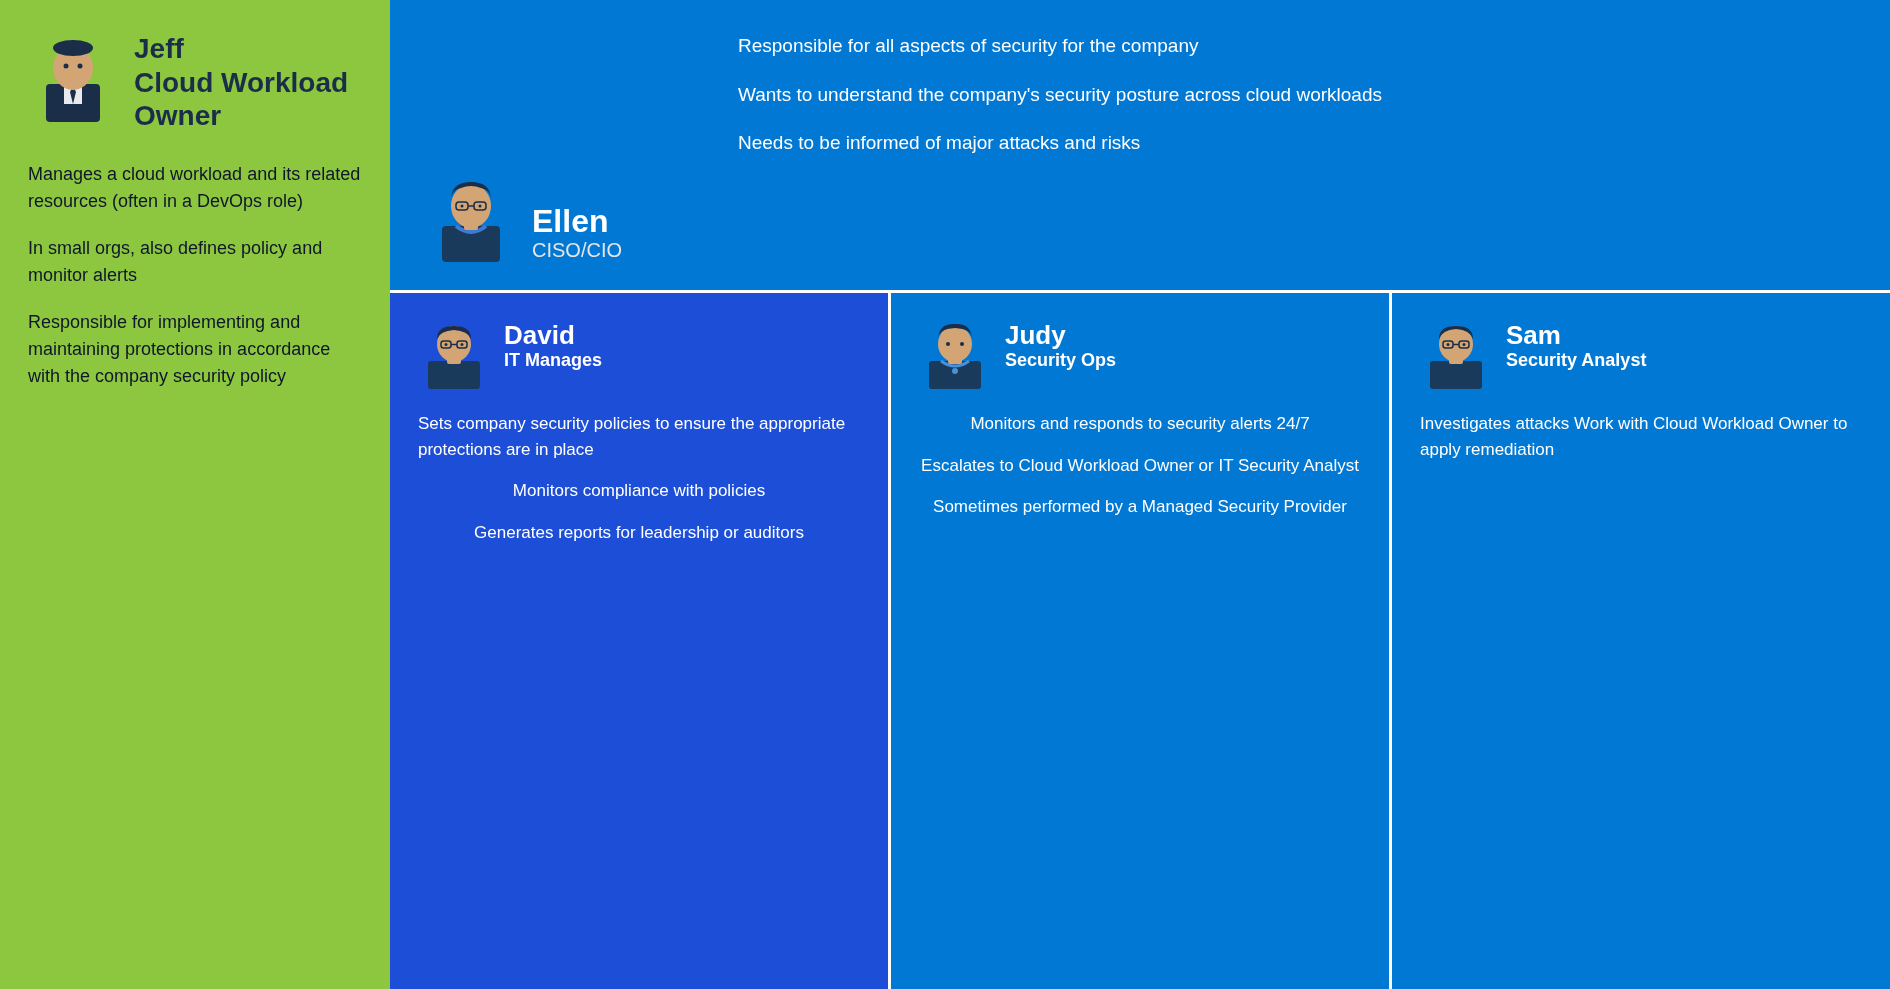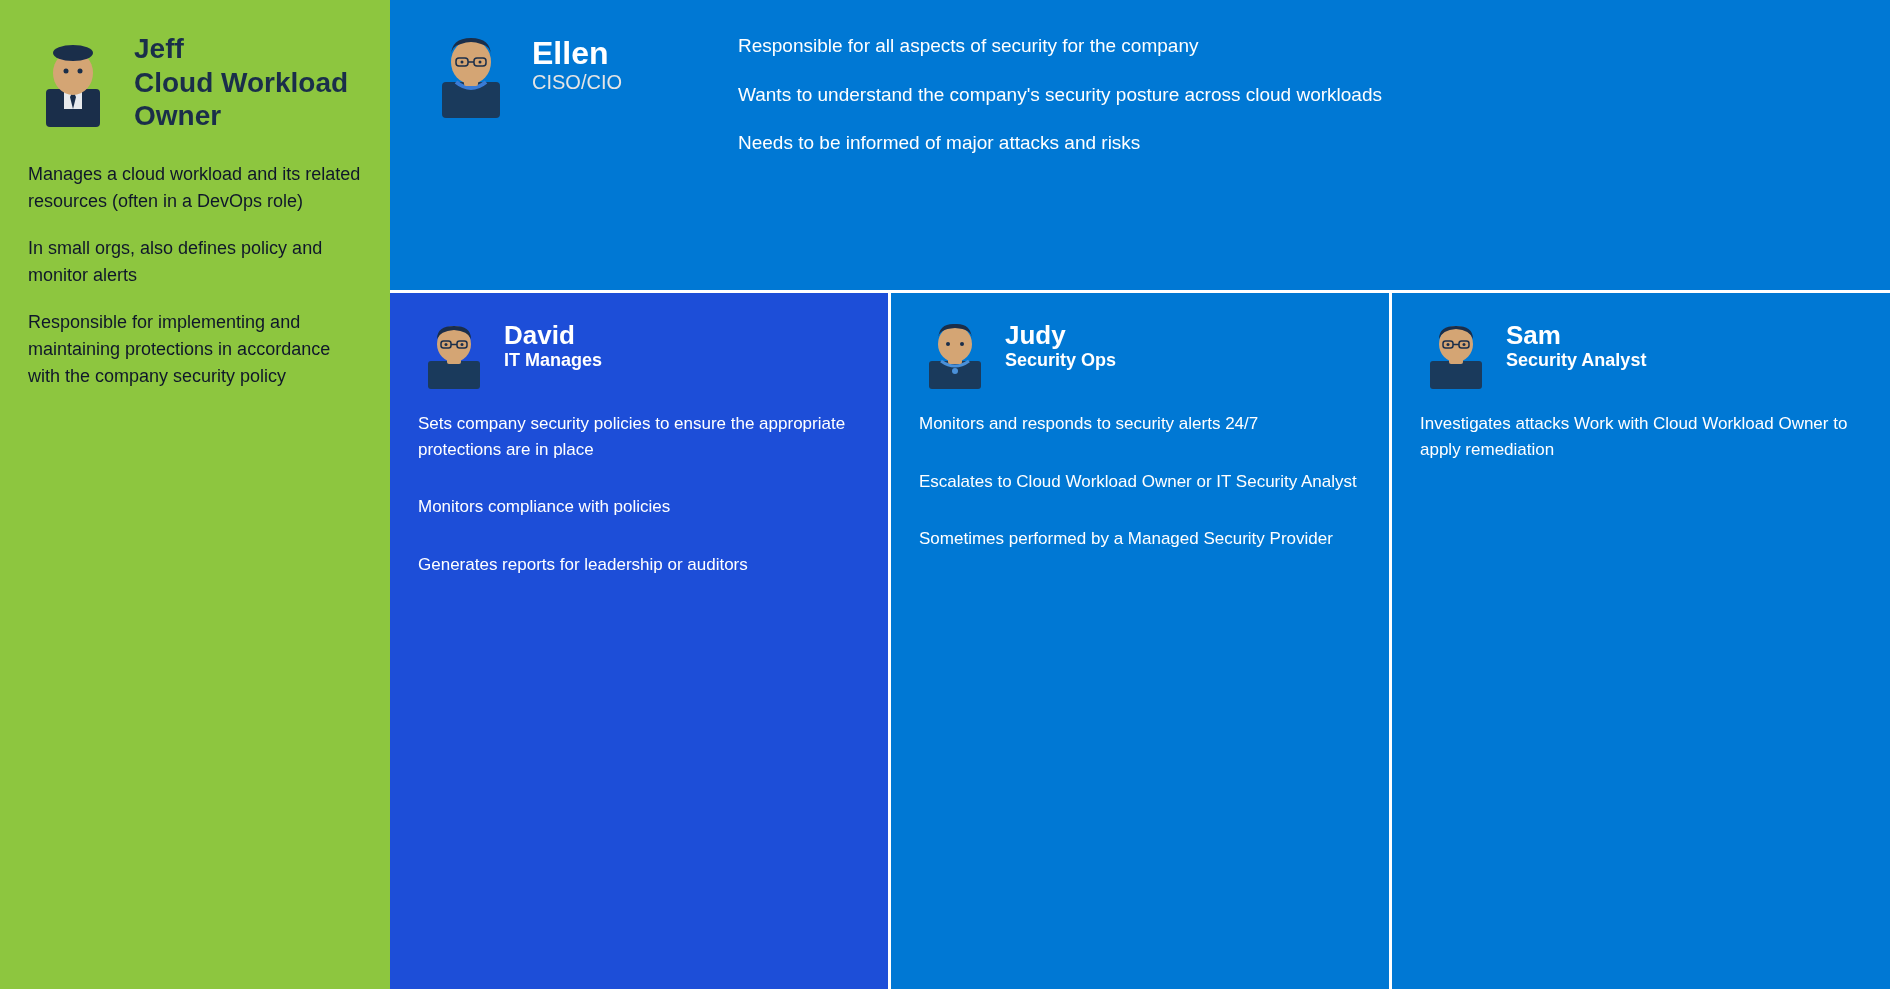--- a/index.html
+++ b/index.html
@@ -17,21 +17,21 @@
       min-width: 390px;
       background-color: #8dc63f;
       padding: 32px 28px;
       display: flex;
       flex-direction: column;
       gap: 0;
     }
 
     .left-header {
       display: flex;
-      align-items: center;
+      align-items: flex-start;
       gap: 16px;
       margin-bottom: 28px;
     }
 
     .avatar-jeff {
       width: 90px;
       height: 90px;
       flex-shrink: 0;
     }
 
@@ -68,21 +68,21 @@
       background-color: #0078d4;
       padding: 28px 36px;
       display: flex;
       gap: 32px;
       flex: 0 0 auto;
       min-height: 290px;
     }
 
     .ellen-header {
       display: flex;
-      align-items: flex-start;
+      align-items: flex-end;
       gap: 16px;
       min-width: 280px;
     }
 
     .avatar-ellen {
       width: 90px;
       height: 90px;
       flex-shrink: 0;
     }
 
@@ -162,21 +162,22 @@
       font-size: 18px;
       font-weight: 700;
     }
 
     .card-bullets {
       color: #ffffff;
       font-size: 17px;
       line-height: 1.5;
       display: flex;
       flex-direction: column;
-      gap: 32px;
+      gap: 16px;
+      align-items: center;
     }
 
   </style>
 </head>
 <body>
 
 <div class="left-panel">
   <div class="left-header">
 
     <svg class="avatar-jeff" viewBox="0 0 90 90" xmlns="http://www.w3.org/2000/svg">

